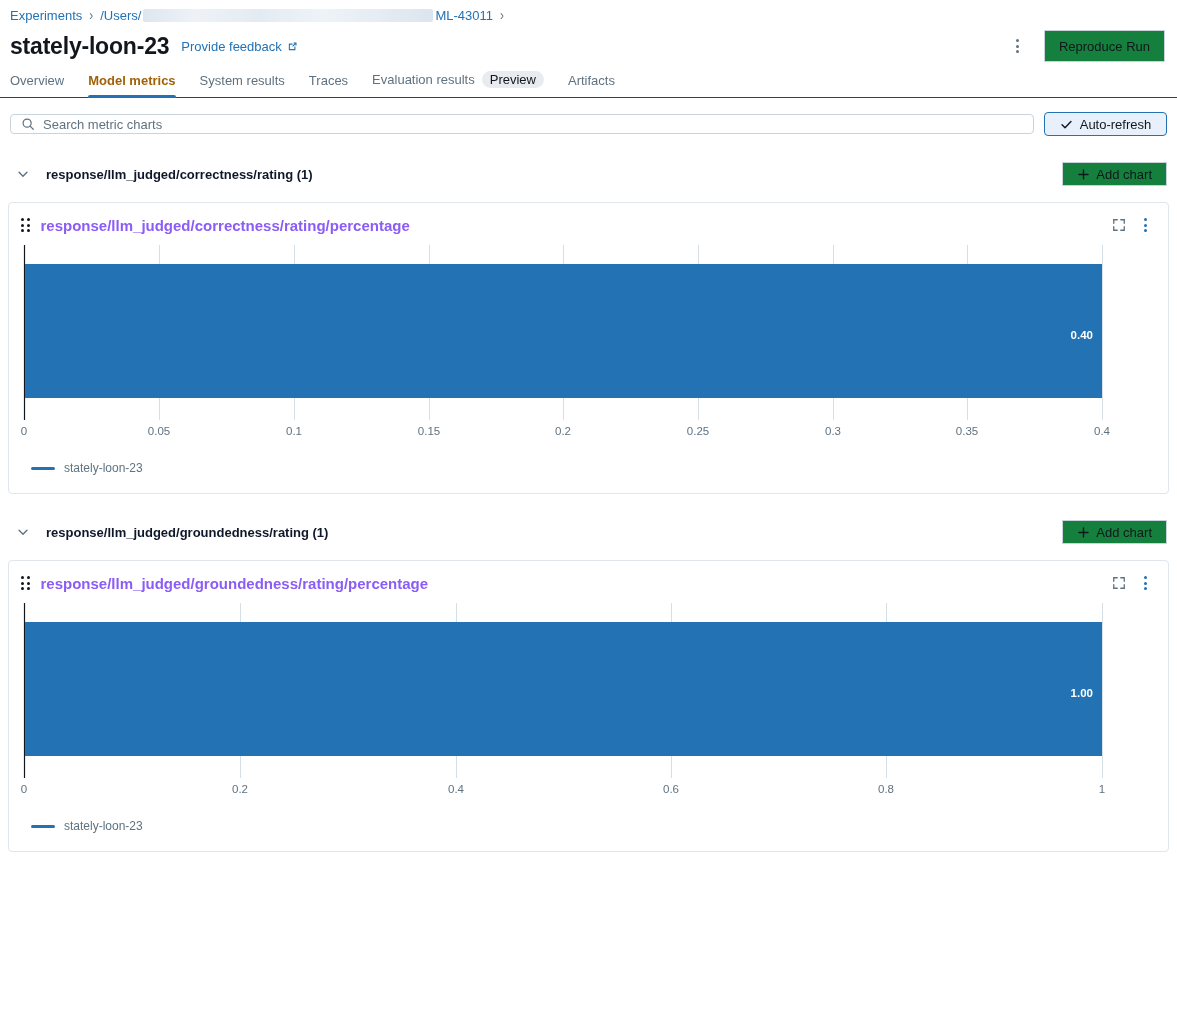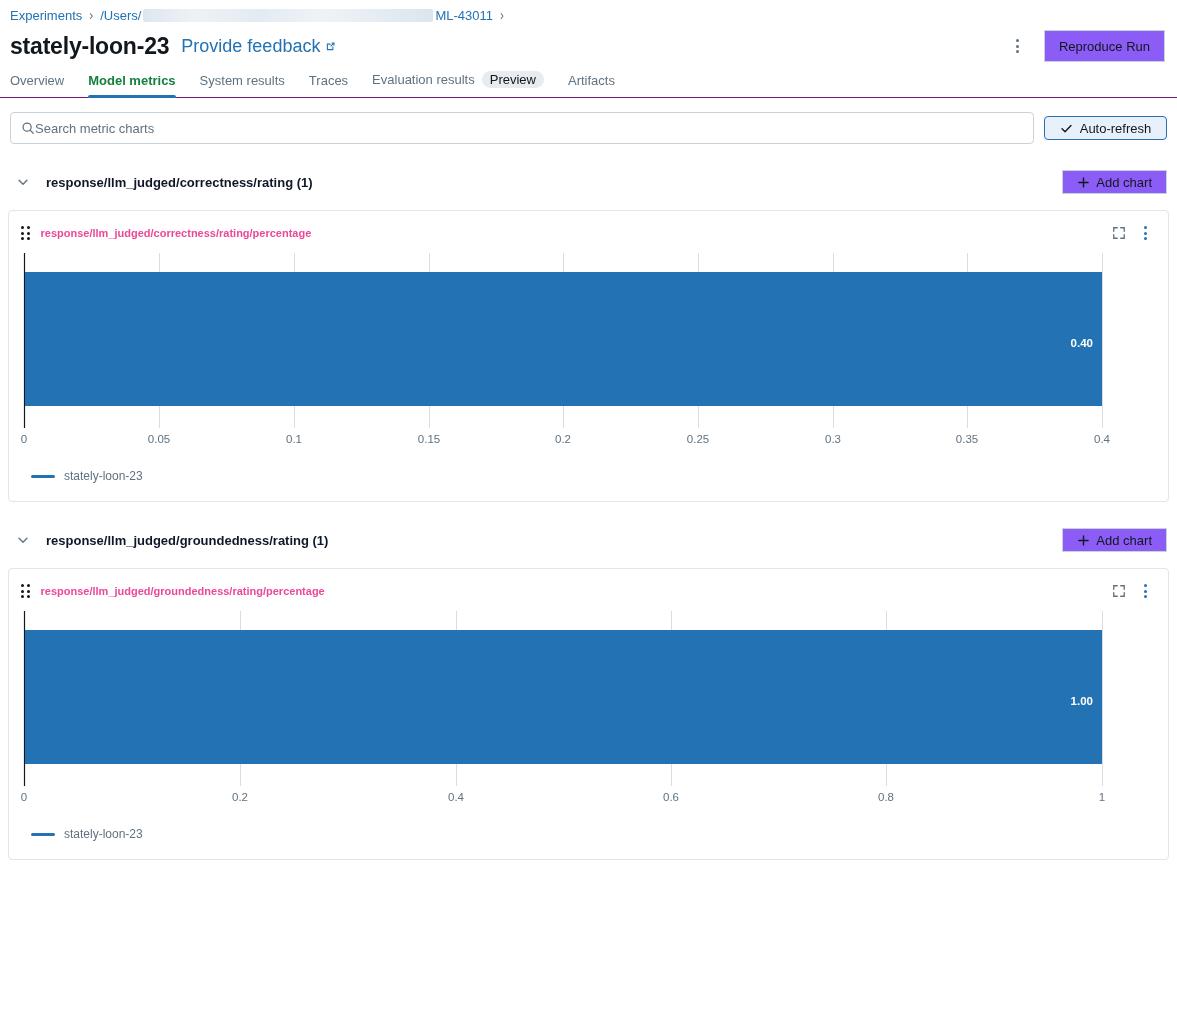--- a/index.html
+++ b/index.html
@@ -35,71 +35,71 @@
   }
 
   
   .title-row {
     display: flex; align-items: center;
     padding: 6px 12px 0 10px;
     height: 38px;
   }
   .page-title { font-size: 23px; font-weight: 700; letter-spacing: -0.2px; color: #11171c; }
   .feedback-link {
-    color: #2272b4; font-size: 18px; margin-left: 12px;
+    color: #2272b4; font-size: 13px; margin-left: 12px;
     display: inline-flex; align-items: center; gap: 5px; text-decoration: none;
   }
   .spacer { flex: 1; }
   .kebab-btn {
     width: 28px; height: 28px; border-radius: 4px;
     display: flex; flex-direction: column; align-items: center; justify-content: center; gap: 2.5px;
     background: transparent; border: none; cursor: pointer;
   }
   .kebab-btn i { width: 3px; height: 3px; border-radius: 50%; background: #5f7281; display: block; }
   .btn {
-    border: 1px solid #c9d3dc; background: #8b5cf6; border-radius: 0;
+    border: 1px solid #c9d3dc; background: #15803d; border-radius: 0;
     font-size: 13px; color: #11171c; font-family: inherit;
     height: 32px; padding: 0 14px; cursor: pointer;
     display: inline-flex; align-items: center; justify-content: center; gap: 6px;
   }
   .reproduce-btn { margin-left: 12px; }
 
   
   .tabs {
     display: flex; align-items: flex-end; gap: 0;
     padding: 10px 10px 0 10px;
     border-bottom: 1px solid #701a75;
     height: 36px;
   }
   .tab {
     font-size: 13px; color: #5f7281; padding: 0 12px 9px 12px;
     cursor: pointer; position: relative; white-space: nowrap;
     display: inline-flex; align-items: center; gap: 7px;
   }
   .tab:first-child { padding-left: 0; }
-  .tab.active { color: #15803d; font-weight: 700; }
+  .tab.active { color: #a16207; font-weight: 700; }
   .tab.active::after {
     content: ""; position: absolute; left: 12px; right: 12px; bottom: -1px;
     height: 3px; background: #2272b4; border-radius: 2px 2px 0 0;
   }
   .tab.active:first-child::after { left: 0; }
   .preview-badge {
     background: #e8ecf0; color: #11171c; font-size: 13px; font-weight: 400;
     border-radius: 10px; padding: 2px 8px; line-height: 13px;
   }
 
   
   .search-row {
     display: flex; align-items: center; gap: 10px;
     padding: 14px 10px 0 10px;
   }
   .search-box {
-    flex: 1; height: 32px;
+    flex: 1; height: 20px;
     border: 1px solid #c9d3dc; border-radius: 4px;
-    display: flex; align-items: center; 
+    display: flex; align-items: center; gap: 8px;
     padding: 0 10px; background: #fff;
   }
   .search-input {
     border: none; outline: none; flex: 1;
     font-size: 13px; color: #11171c; font-family: inherit;
     background: transparent;
   }
   .search-input::placeholder { color: #5f7281; }
   .autorefresh-btn {
     height: 24px; border-radius: 4px; cursor: pointer;
@@ -130,21 +130,21 @@
   }
   .chart-head {
     display: flex; align-items: center;
     height: 34px; padding: 0 10px 0 12px; margin-top: 5px;
   }
   .drag-handle {
     display: grid; grid-template-columns: 3px 3px; grid-template-rows: 3px 3px 3px;
     gap: 2.5px; margin-right: 11px; cursor: grab;
   }
   .drag-handle i { width: 3px; height: 3px; border-radius: 50%; background: #11171c; display: block; }
-  .chart-title { font-size: 11px; font-weight: 700; color: #ec4899; }
+  .chart-title { font-size: 15px; font-weight: 700; color: #8b5cf6; }
   .icon-btn {
     width: 26px; height: 26px; border: none; background: transparent; cursor: pointer;
     display: inline-flex; align-items: center; justify-content: center;
   }
   .kebab-blue { display: flex; flex-direction: column; gap: 2.5px; align-items: center; }
   .kebab-blue i { width: 3px; height: 3px; border-radius: 50%; background: #2272b4; display: block; }
 
   
   .plot-wrap { padding: 0 0 0 0; }
   .legend {

